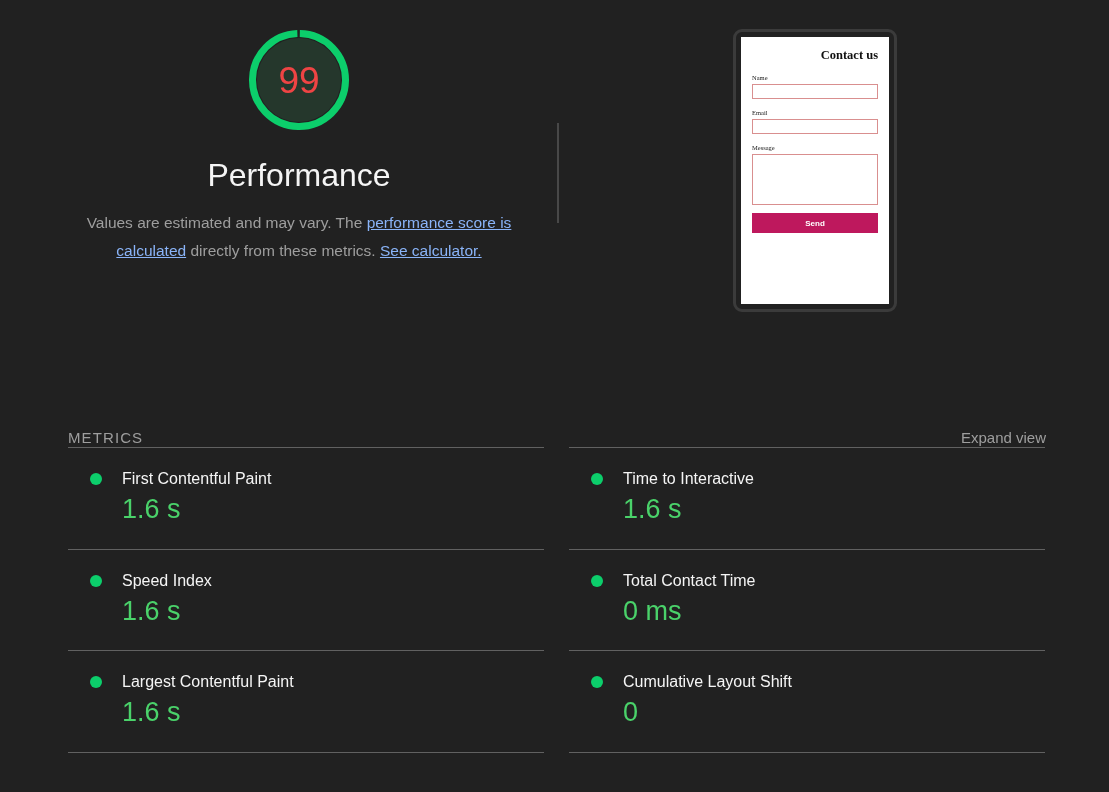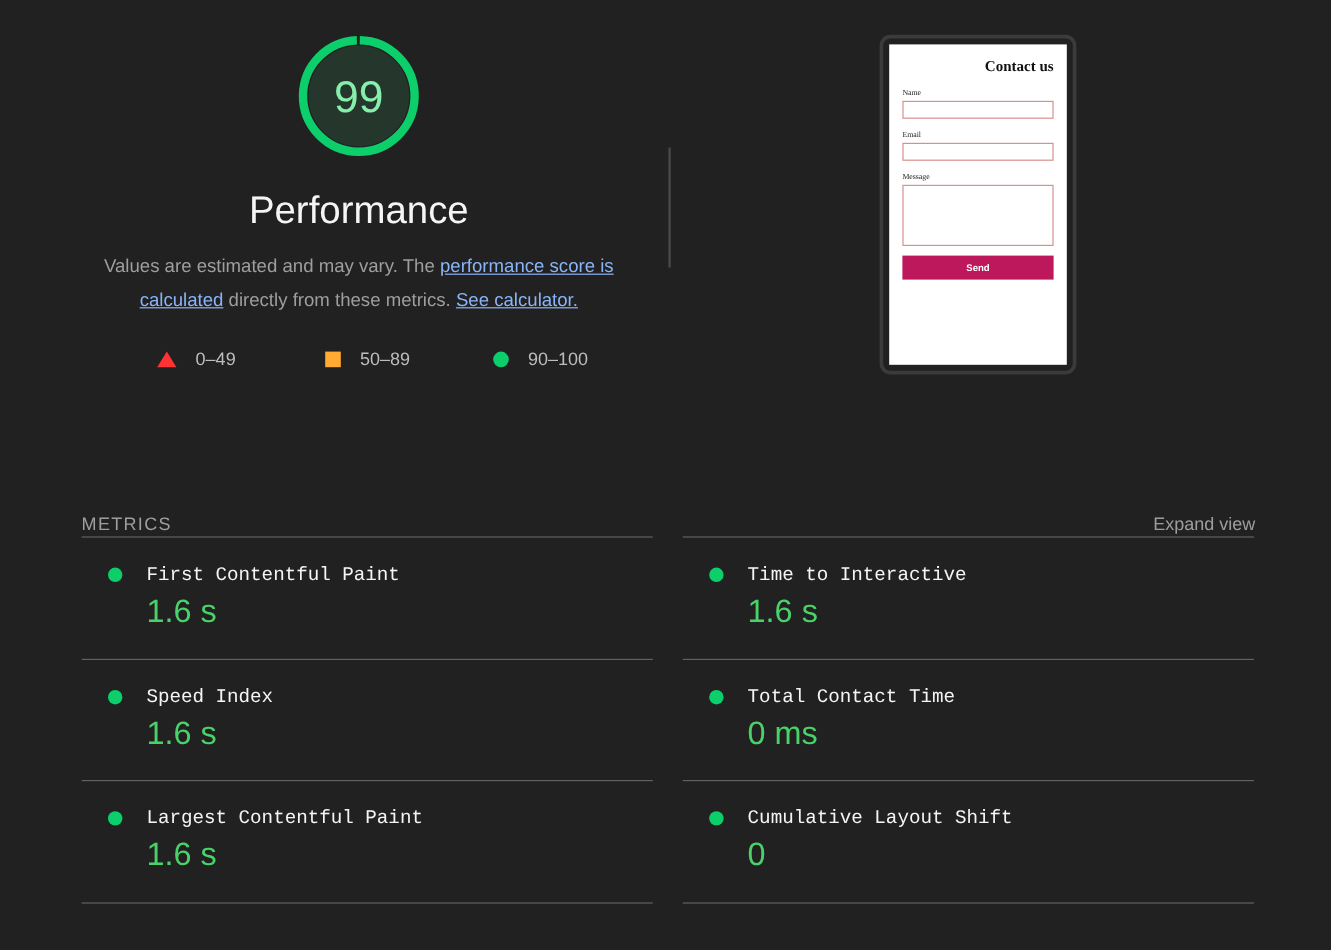--- a/index.html
+++ b/index.html
@@ -44,21 +44,21 @@
   .gauge-svg { display: block; }
   .gauge-score {
     position: absolute;
     left: 0; top: 0;
     width: 104px; height: 104px;
     display: flex;
     align-items: center;
     justify-content: center;
     font-size: 37px;
     line-height: 1;
-    color: #86efac;
+    color: #ef4444;
     letter-spacing: 0px;
   }
   .category-title {
     margin-top: 26px;
     font-size: 32px;
     line-height: 1.1;
     color: #f5f5f5;
     font-weight: 400;
   }
   .disclaimer {
@@ -229,21 +229,20 @@
     width: 12px;
     height: 12px;
     border-radius: 50%;
     background: #0cce6b;
     flex: none;
   }
   .metric-name {
     margin-left: 20px;
     font-size: 16px;
     color: #f5f5f5;
-    font-family: Liberation Mono, monospace;
   }
   .metric-value {
     margin-left: 32px;
     margin-top: 7px;
     font-size: 27px;
     color: #4ad26a;
     line-height: 1.1;
   }
 </style>
 </head>
@@ -260,34 +259,20 @@
           <circle cx="52" cy="52" r="42" fill="#25372c"></circle>
           <circle cx="52" cy="52" r="46.5" fill="none" stroke="#0cce6b" stroke-width="7" stroke-dasharray="289.2 292.2" stroke-linecap="butt" transform="rotate(-89 52 52)"></circle>
         </svg>
         <div class="gauge-score">99</div>
       </div>
 
       <div class="category-title">Performance</div>
 
       <div class="disclaimer"><span>Values are estimated and may vary. The </span><a href="#">performance score is calculated</a><span> directly from these metrics. </span><a href="#">See calculator.</a></div>
 
-      <div class="legend">
-        <div class="legend-item">
-          <span class="swatch-fail"></span>
-          <span class="legend-label">0–49</span>
-        </div>
-        <div class="legend-item">
-          <span class="swatch-average"></span>
-          <span class="legend-label">50–89</span>
-        </div>
-        <div class="legend-item">
-          <span class="swatch-pass"></span>
-          <span class="legend-label">90–100</span>
-        </div>
-      </div>
     </div>
 
     <div class="v-divider"></div>
 
     <div class="shot-frame">
       <div class="shot-page">
         <div class="shot-title">Contact us</div>
 
         <div class="shot-label">Name</div>
         <div class="shot-input"></div>

